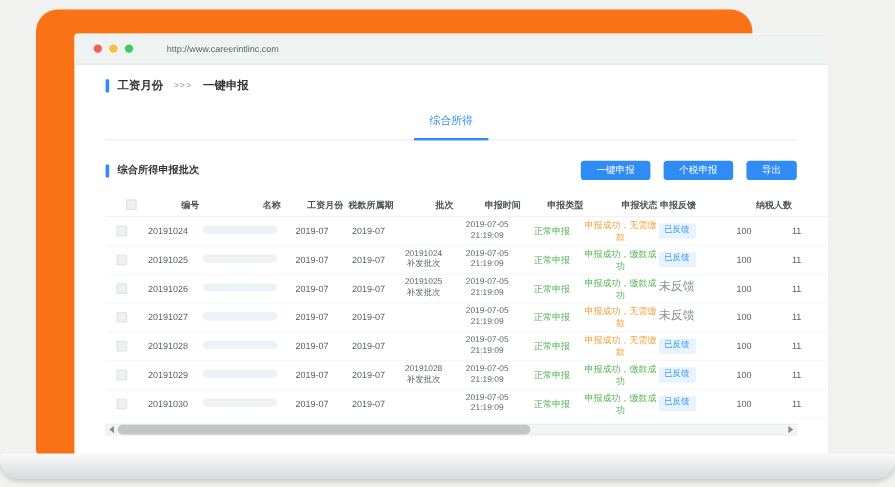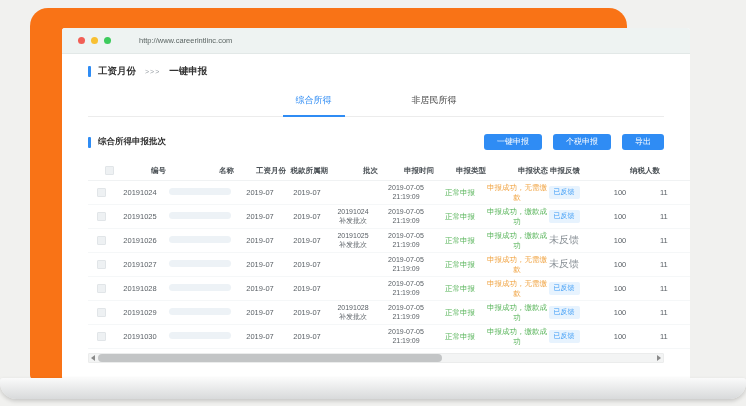--- a/index.html
+++ b/index.html
@@ -86,21 +86,20 @@
 
       <div class="crumbs">
         <span class="bluebar"></span>
         <span class="crumb-title">工资月份</span>
         <span class="crumb-sep">&gt;&gt;&gt;</span>
         <span class="crumb-cur">一键申报</span>
       </div>
 
       <div class="tabs">
         <span class="tab active">综合所得</span>
-        <span class="tab">非居民所得</span>
       </div>
 
       <div class="panel-head">
         <span class="bluebar"></span>
         <span class="panel-title">综合所得申报批次</span>
         <span class="panel-btns">
           <button class="btn">一键申报</button>
           <button class="btn">个税申报</button>
           <button class="btn">导出</button>
         </span>

